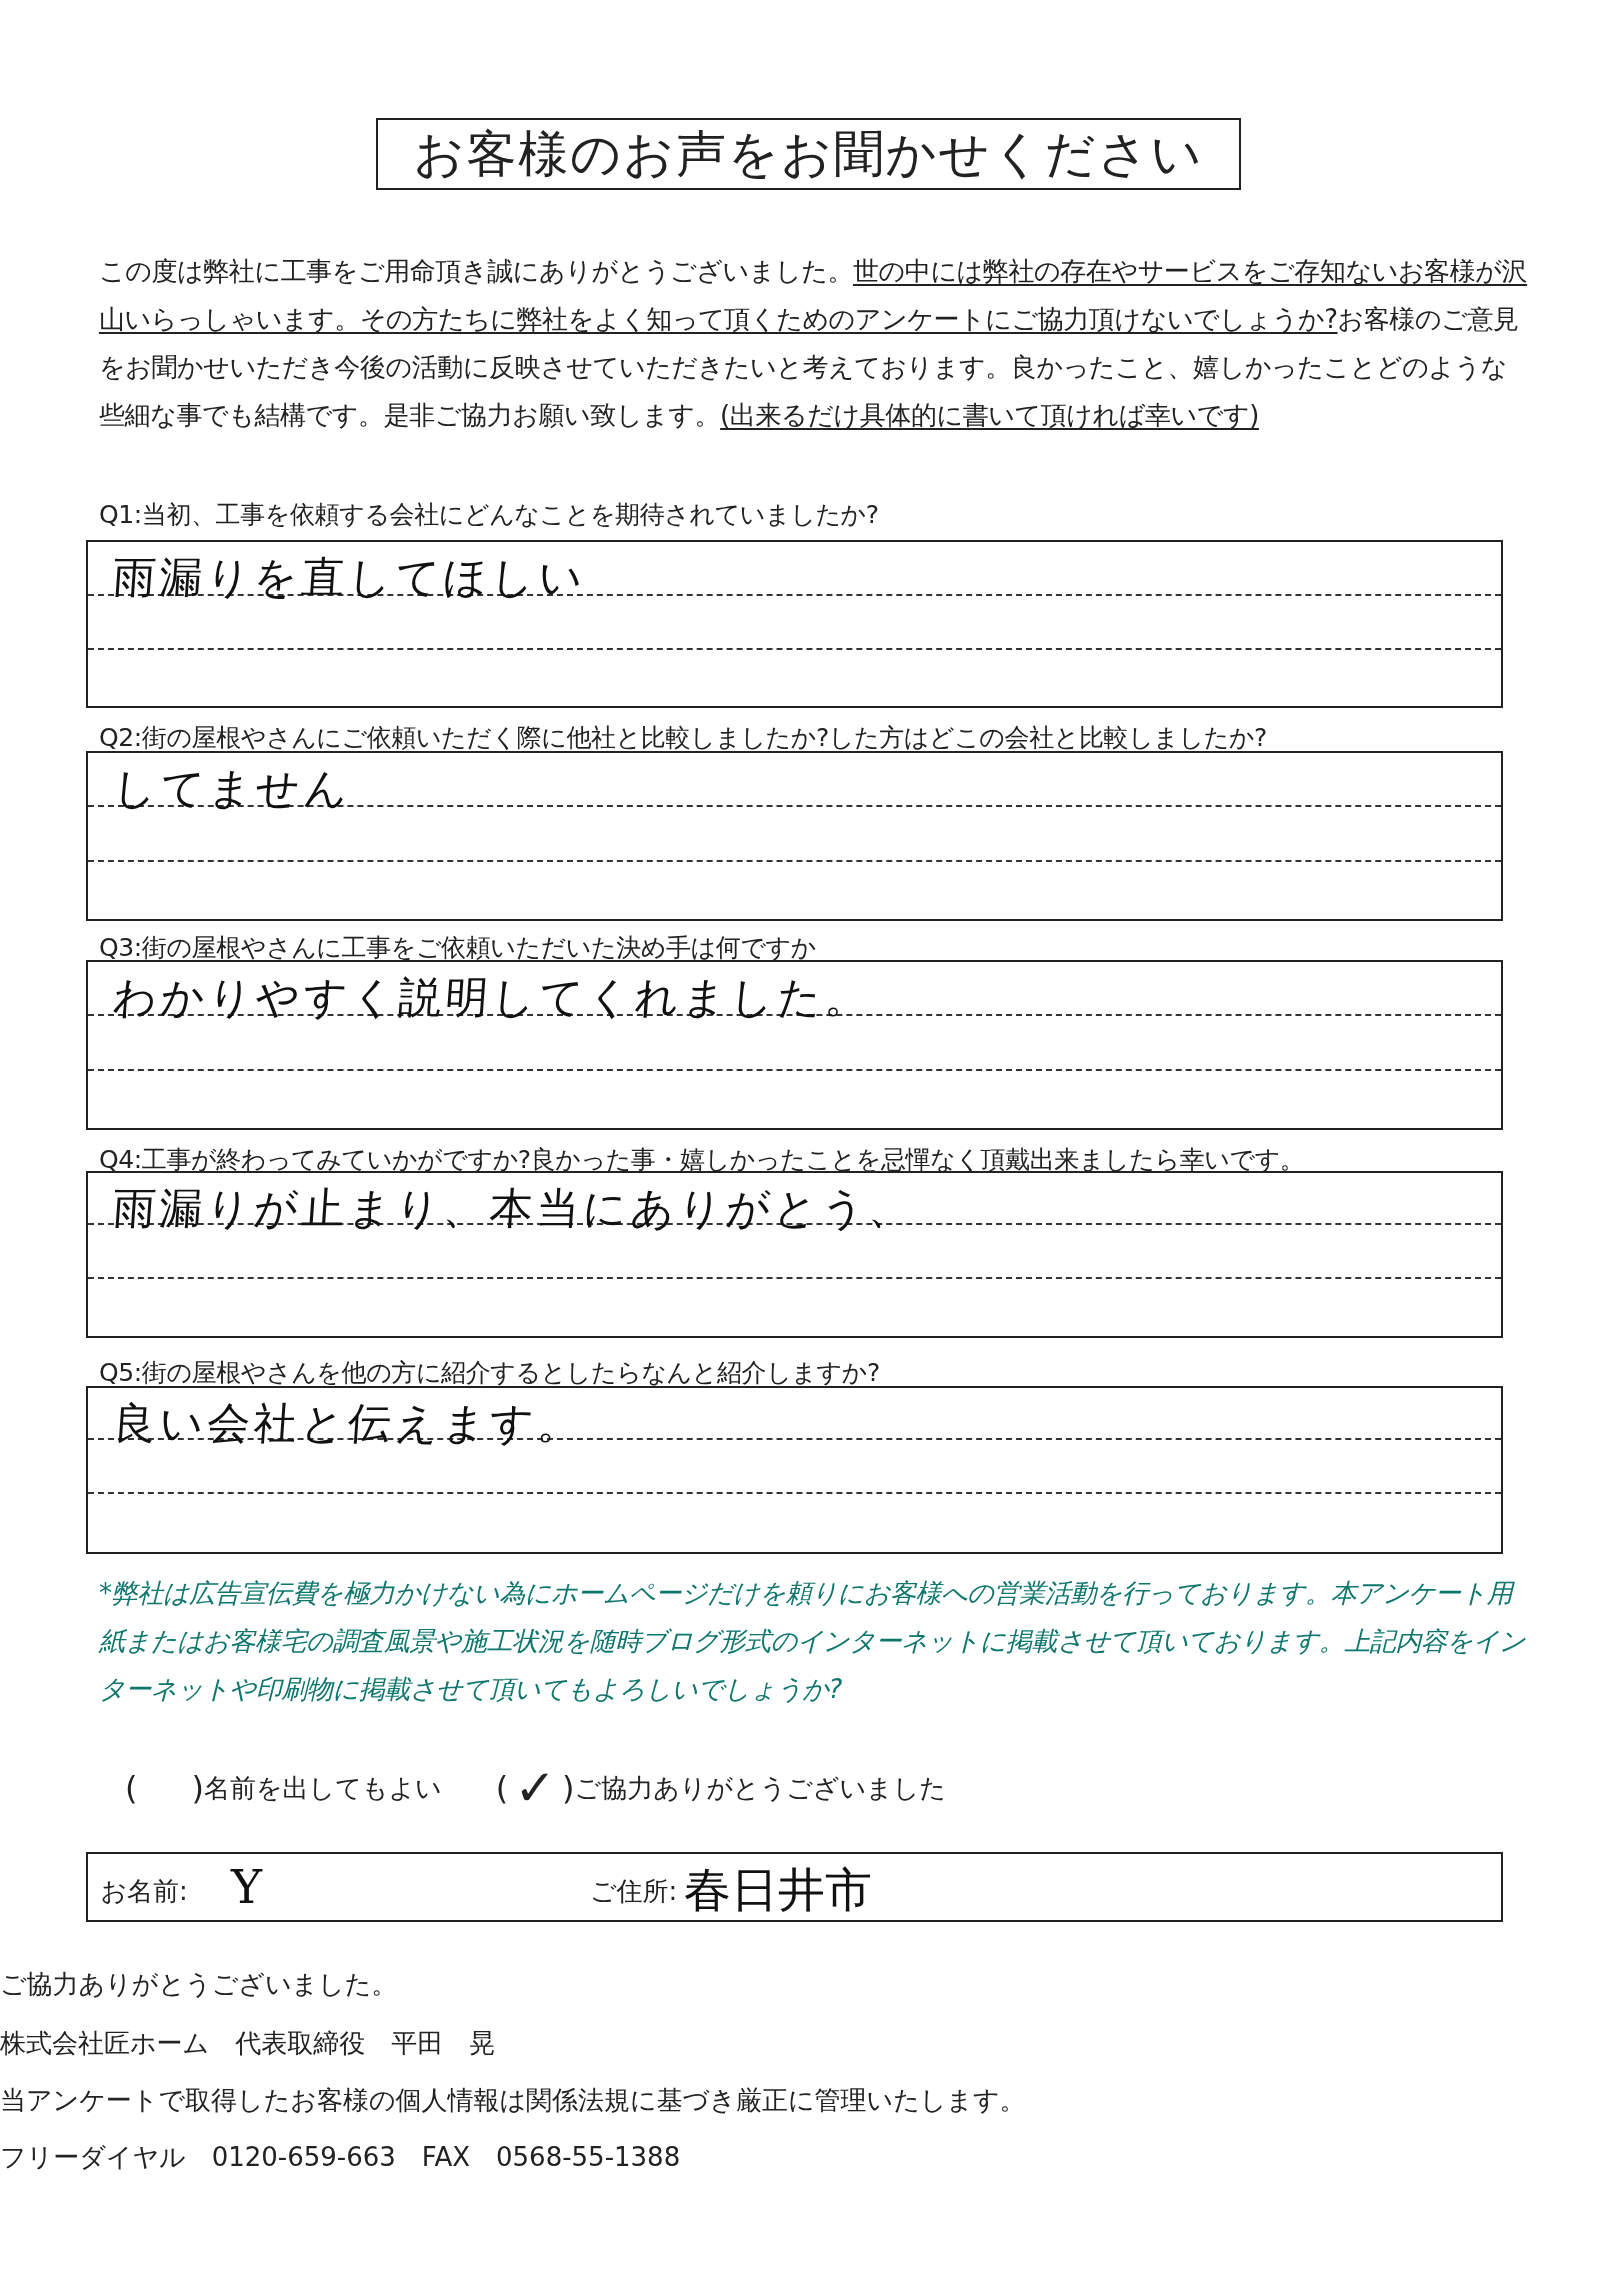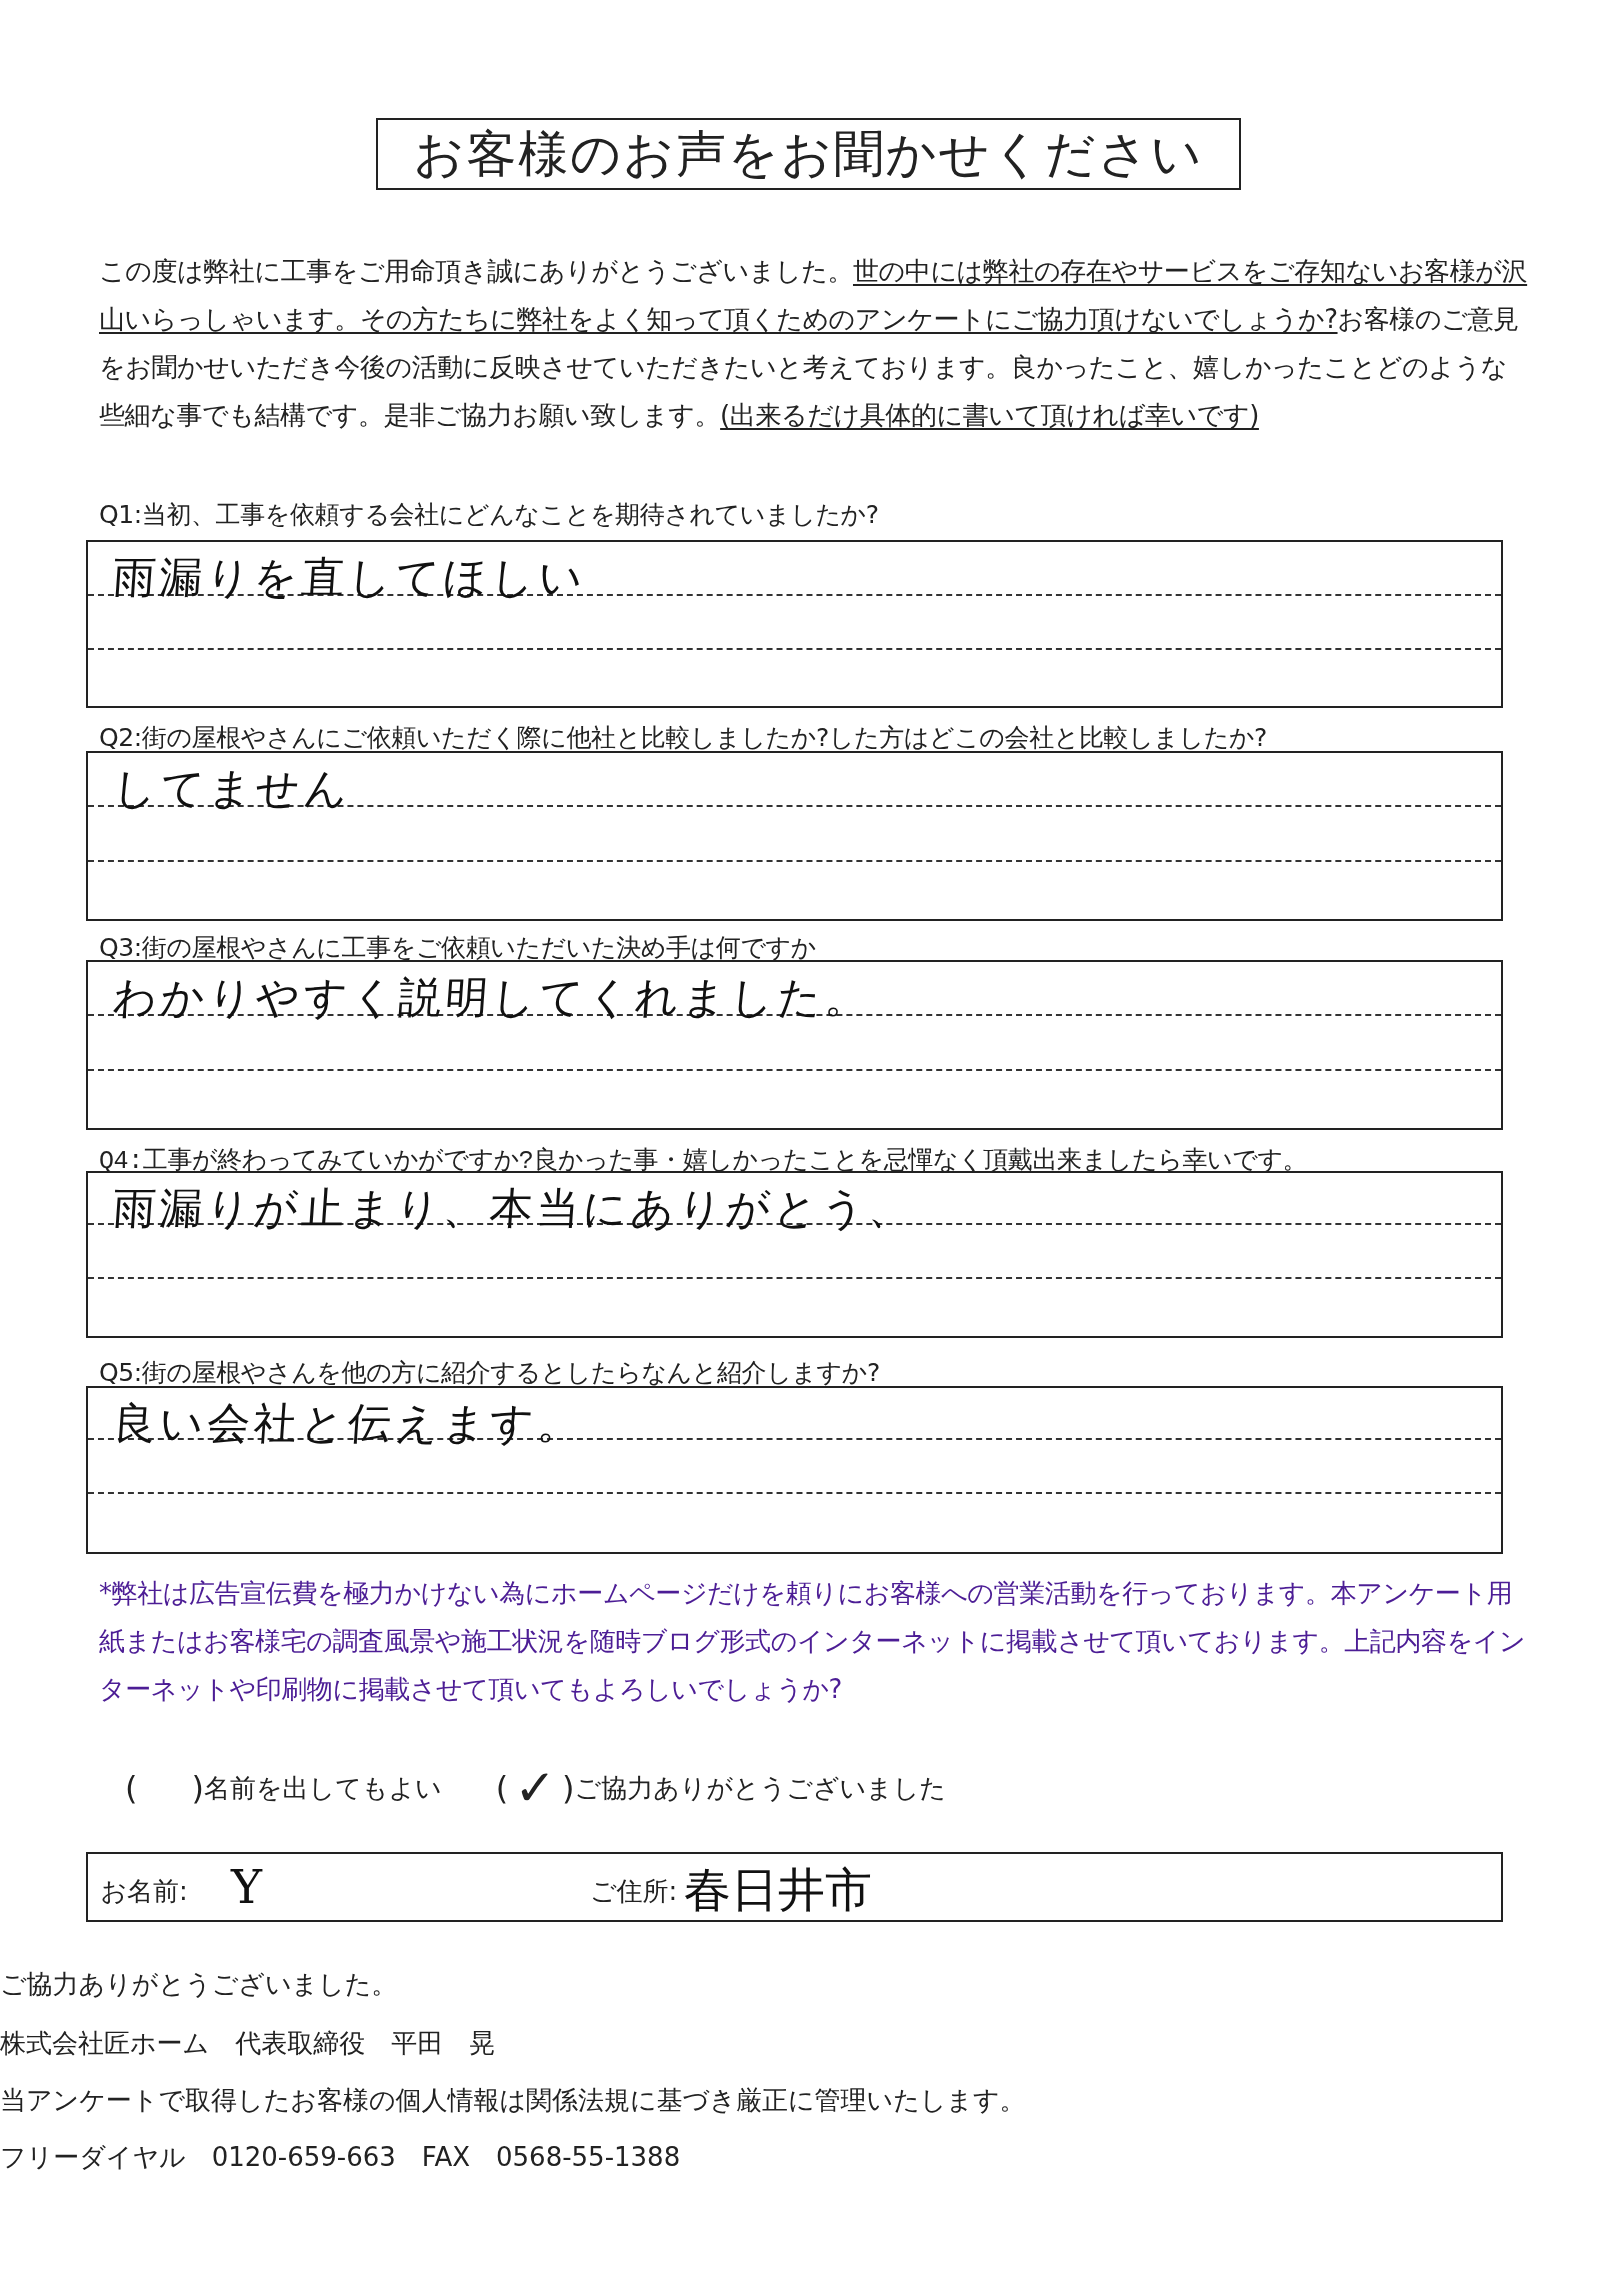--- a/index.html
+++ b/index.html
@@ -29,21 +29,21 @@
     position: absolute; left: 0; right: 0; border-top: 2.7px dashed #333;
   }
   .handwriting {
     position: absolute; left: 25px; top: 7.2px;
     font-family: "DejaVu Serif", serif; font-size: 43px; color: #111;
     letter-spacing: 3.6px; transform: skewX(-4deg);
     white-space: nowrap;
   }
   .notice {
     left: 99px; top: 1569px; width: 1433px;
-    font-size: 26px; line-height: 48px; color: #4c1d95; letter-spacing: -0.4px;
+    font-size: 26px; line-height: 48px; color: #0f766e; letter-spacing: -0.4px; font-style: italic;
   }
   .consent-row {
     left: 125px; top: 1769px; font-size: 26px; color: #222;
     display: flex; align-items: center; gap: 0;
   }
   .paren { display: inline-block; font-size: 32px; }
   .paren-slot { display: inline-block; width: 54px; text-align: center; font-size: 50px; font-family: "DejaVu Serif", serif; line-height: 32px;}
   .name-box {
     left: 86px; top: 1852px; width: 1417px; height: 70px;
     border: 2.7px solid #222; box-sizing: border-box; padding-left: 20px;
@@ -75,21 +75,21 @@
   <div class="handwriting">してません</div>
 </div>
 
 <div class="abs question" style="left:99px; top:931px;">Q3:街の屋根やさんに工事をご依頼いただいた決め手は何ですか</div>
 <div class="abs answer-box" style="top:960px; height:170px;">
   <div class="rule" style="top:52px;"></div>
   <div class="rule" style="top:107px;"></div>
   <div class="handwriting">わかりやすく説明してくれました。</div>
 </div>
 
-<div class="abs question" style="left:99px; top:1143px;font-family:Liberation Mono, monospace;">Q4:工事が終わってみていかがですか?良かった事・嬉しかったことを忌憚なく頂戴出来ましたら幸いです。</div>
+<div class="abs question" style="left:99px; top:1143px;">Q4:工事が終わってみていかがですか?良かった事・嬉しかったことを忌憚なく頂戴出来ましたら幸いです。</div>
 <div class="abs answer-box" style="top:1171px; height:167px;">
   <div class="rule" style="top:50px;"></div>
   <div class="rule" style="top:104px;"></div>
   <div class="handwriting">雨漏りが止まり、本当にありがとう、</div>
 </div>
 
 <div class="abs question" style="left:99px; top:1356px;">Q5:街の屋根やさんを他の方に紹介するとしたらなんと紹介しますか?</div>
 <div class="abs answer-box" style="top:1386px; height:168px;">
   <div class="rule" style="top:50px;"></div>
   <div class="rule" style="top:104px;"></div>

